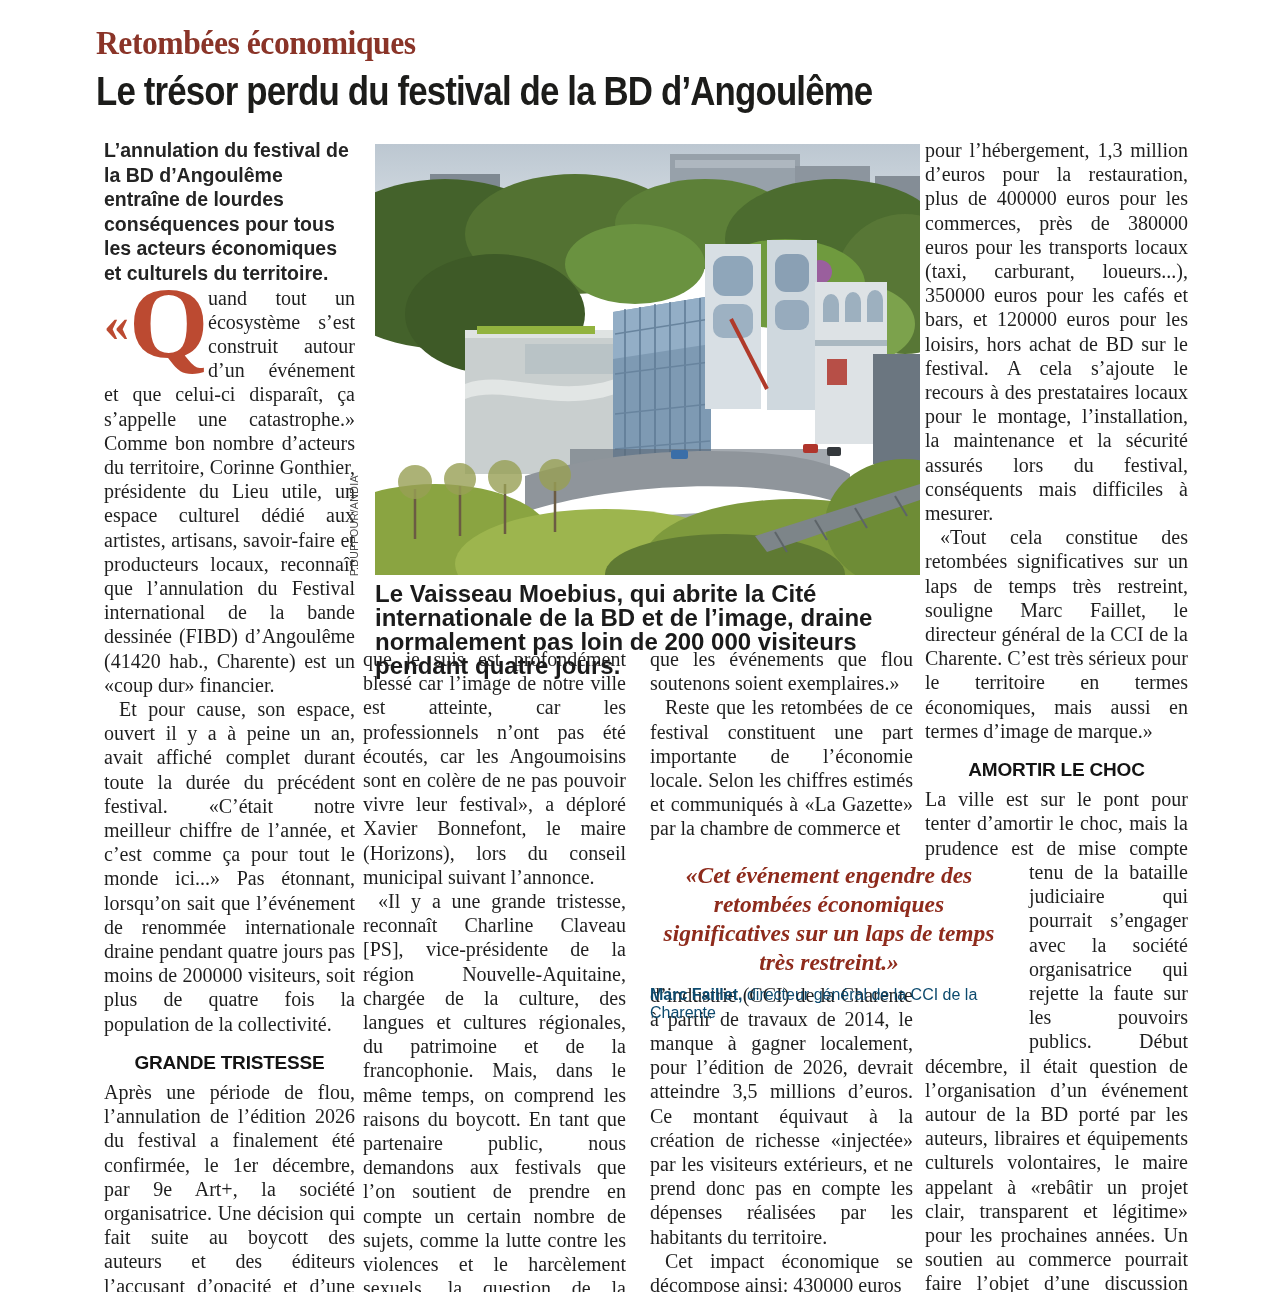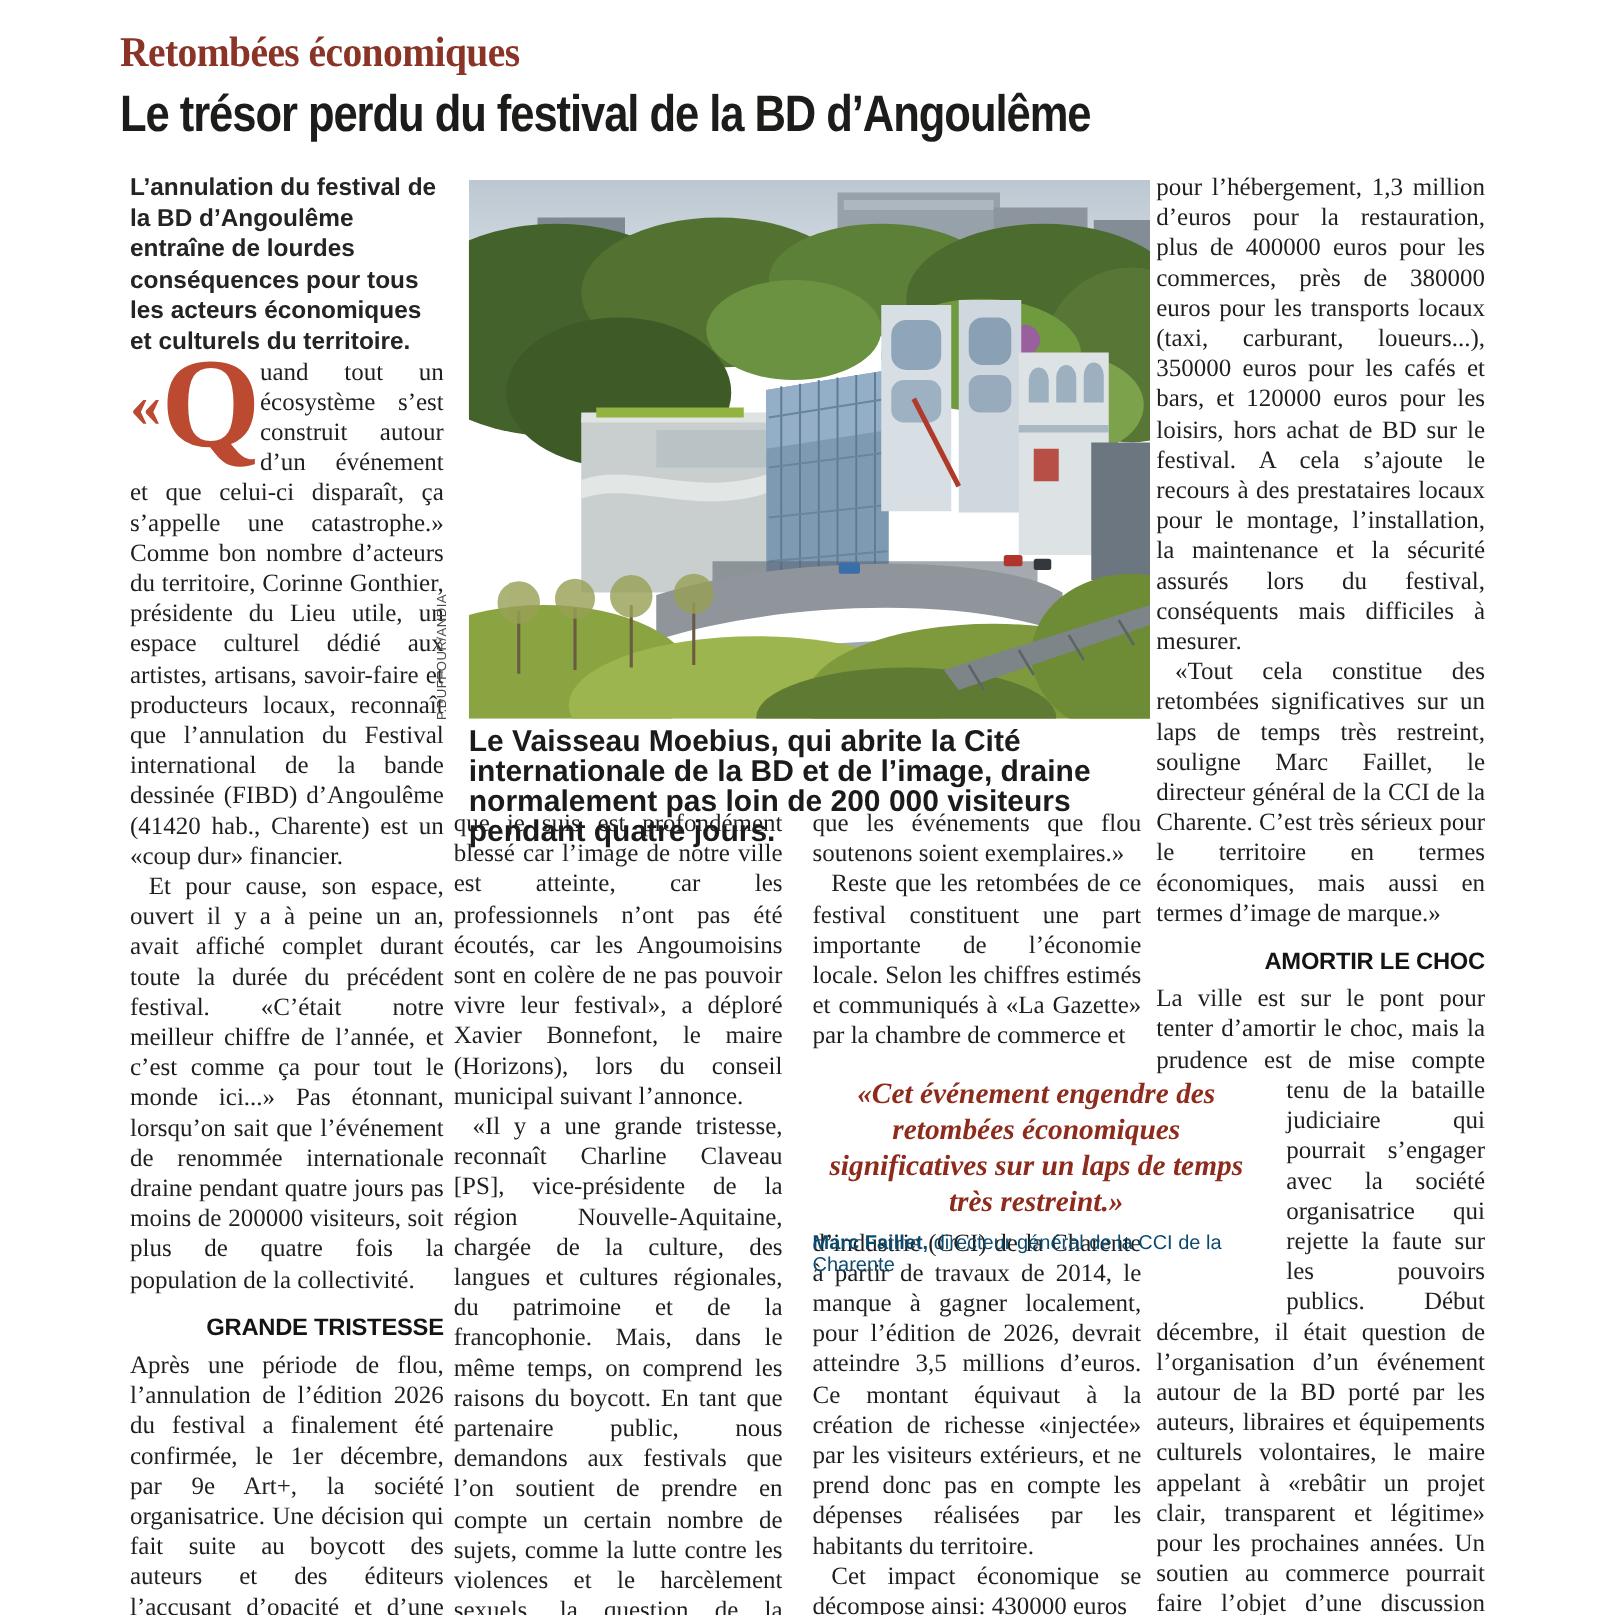--- a/index.html
+++ b/index.html
@@ -15,21 +15,21 @@
           color:#1c1c1a;letter-spacing:-1px;transform:scaleX(.85);transform-origin:0 0;
           white-space:nowrap;}
 
   
   .col{font-size:20px;line-height:24.2px;color:#1f1f1f;text-align:justify;}
   .col p{margin:0;}
   .col p.ind{text-indent:15px;}
   .intro{font-family:"Liberation Sans",sans-serif;font-weight:bold;font-size:19.5px;
          line-height:24.6px;color:#242424;text-align:left;margin:0 0 22px 0;}
   .sec-header{font-family:"Liberation Sans",sans-serif;font-weight:bold;font-size:19px;
-         color:#141414;letter-spacing:-.2px;margin:15px 0 5px 0;text-align:right;}
+         color:#141414;letter-spacing:-.2px;margin:15px 0 5px 0;text-align:center;}
 
   
   .dropcap-float{float:left;width:99px;height:71px;display:flex;align-items:center;
          margin:3px 5px 0 0;color:#bc4a31;}
   .guillemet{font-size:50px;font-weight:bold;line-height:1;letter-spacing:-3px;margin-right:3px;}
   .dropQ{font-size:102px;font-weight:bold;line-height:.74;}
 
   
   .photo-box{left:375px;top:128px;width:545px;height:431px;overflow:hidden;}
   .credit{left:348px;top:448px;height:112px;font-family:"Liberation Sans",sans-serif;

